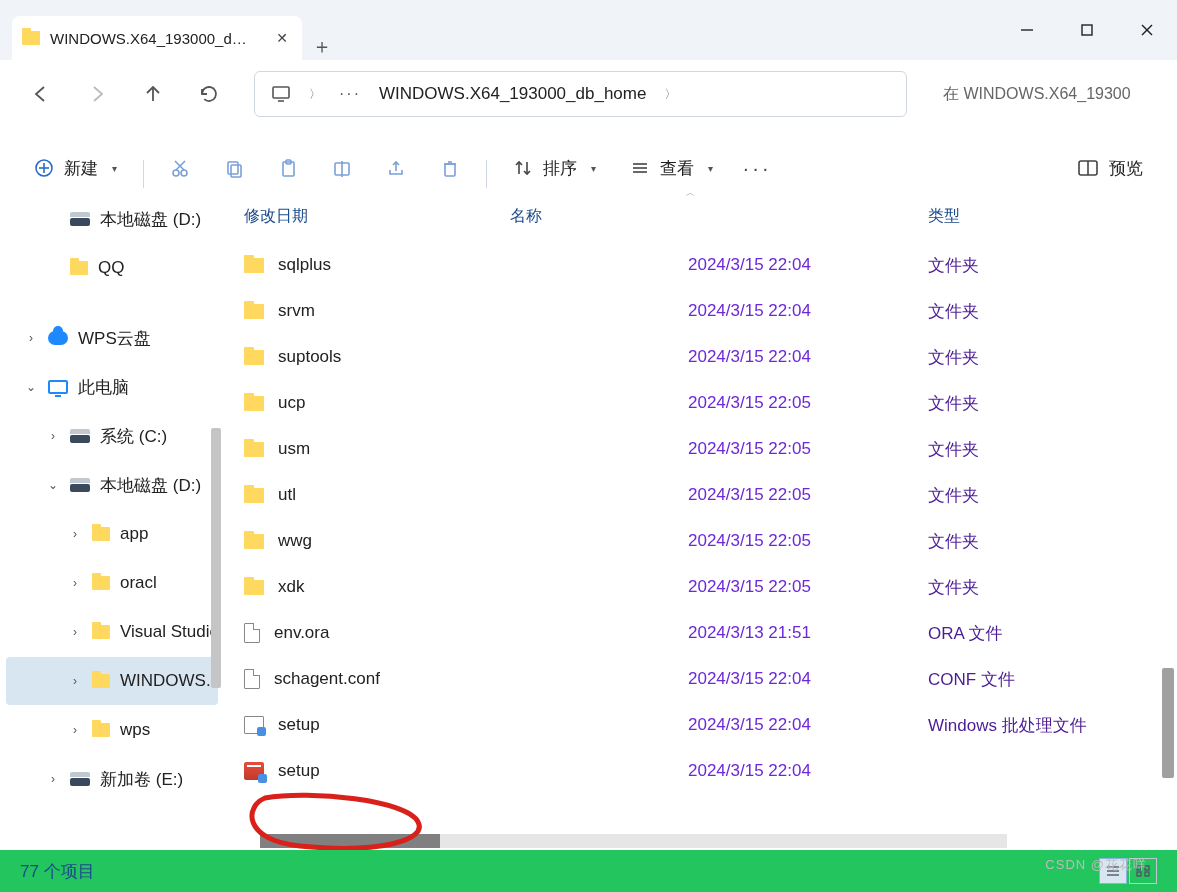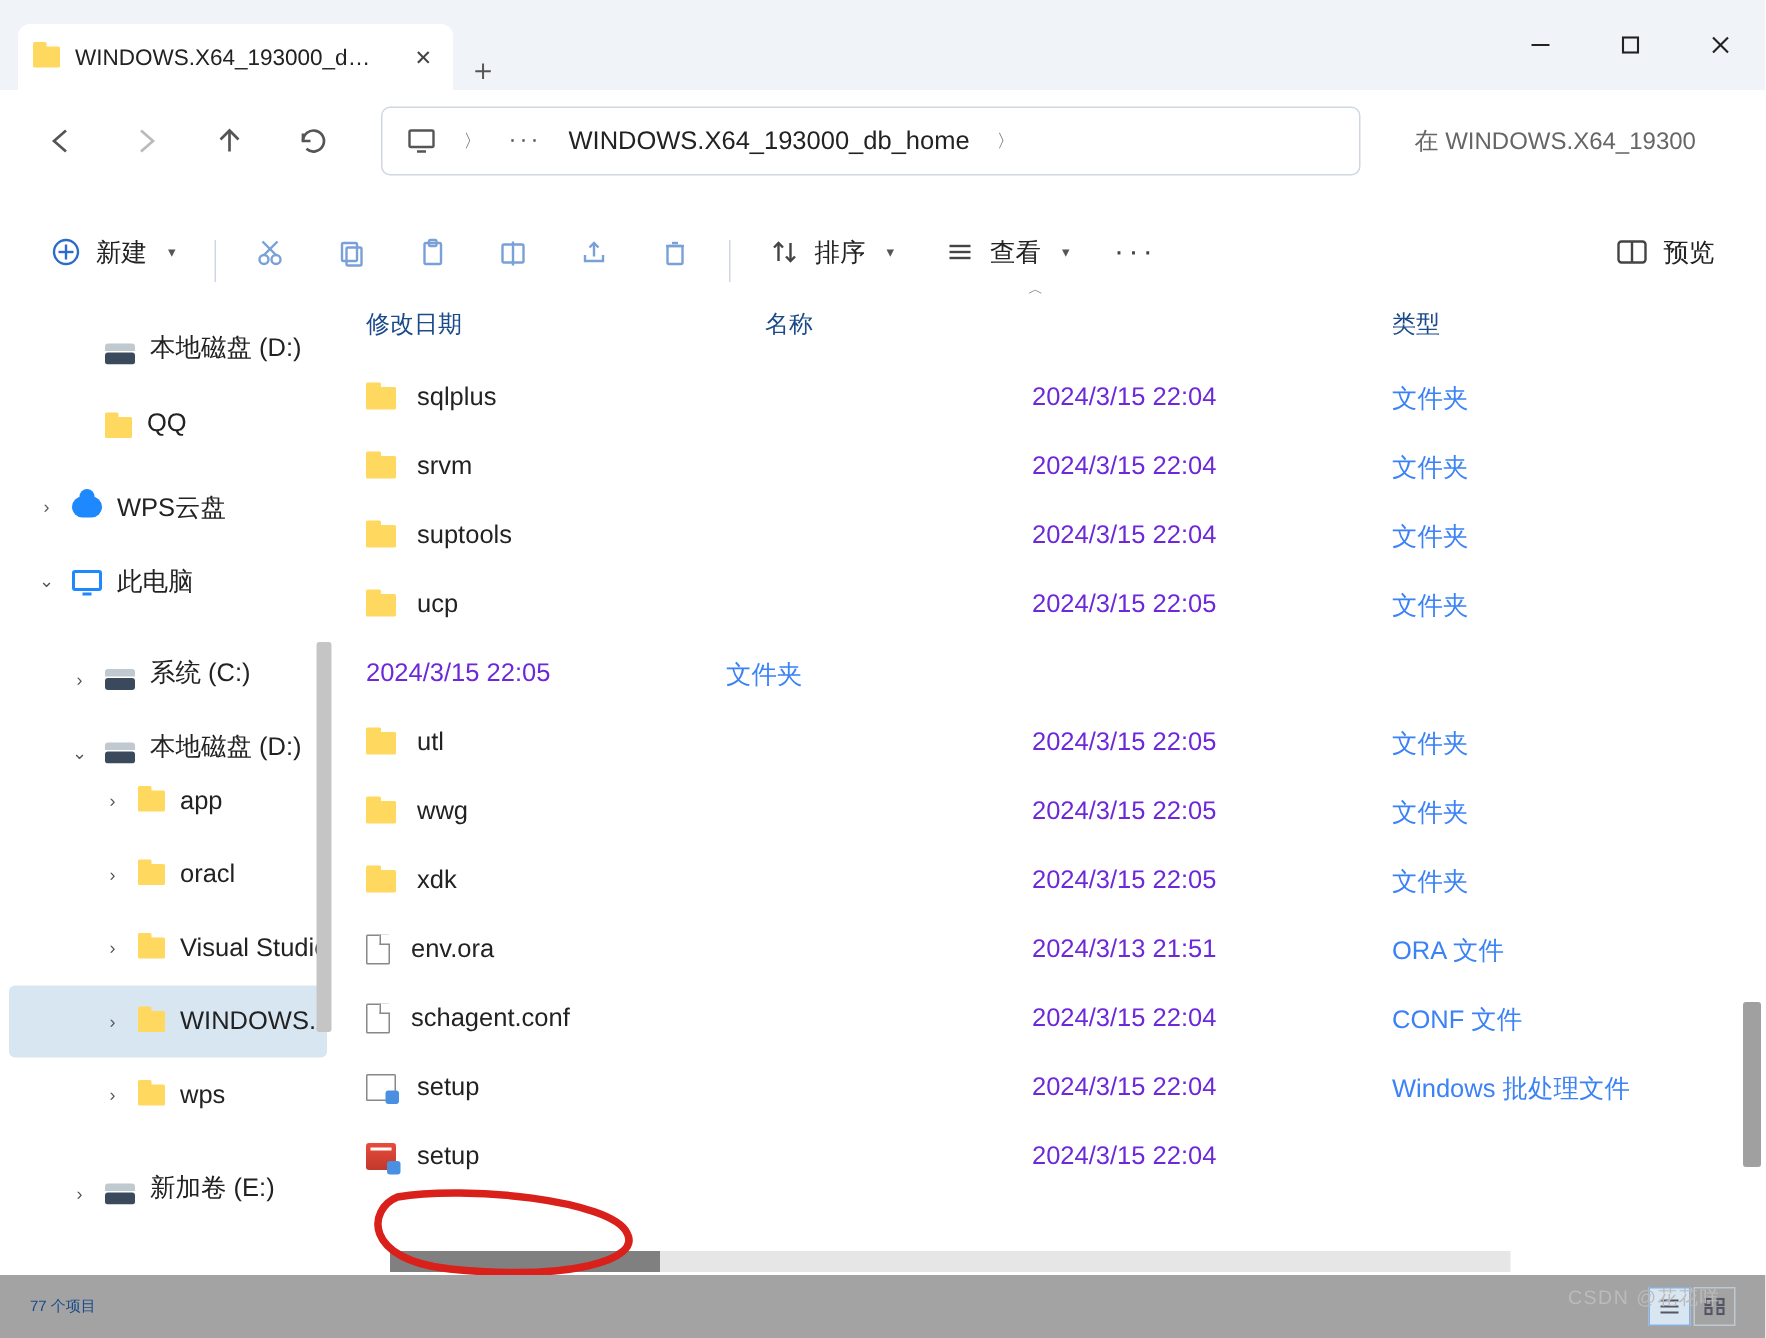--- a/index.html
+++ b/index.html
@@ -33,21 +33,21 @@
 .tbtn.icn svg { stroke: #7aa0d8; }
 .tbtn .dd { margin-left: 4px; font-size: 10px; color: #555; }
 .tsep { width: 1px; height: 28px; background: #d0d7e2; margin: 0 6px; }
 .tspacer { flex: 1; }
 
 .main { display: flex; height: calc(892px - 60px - 68px - 60px - 42px); position: relative; }
 
 .sidebar { width: 224px; overflow: hidden; padding-top: 6px; position: relative; }
 .sidebar::after { content: ""; position: absolute; top: 240px; right: 3px; width: 10px; height: 260px; background: #c5c5c5; border-radius: 2px; }
 .sitem { display: flex; align-items: center; height: 48px; padding-left: 18px; gap: 10px; font-size: 17px; color: #222; white-space: nowrap; overflow: hidden; border-radius: 4px; margin: 1px 6px; }
-.sitem.lvl1 { padding-left: 40px; align-items: flex-end; }
+.sitem.lvl1 { padding-left: 40px; }
 .sitem.lvl2 { padding-left: 62px; }
 .sitem.sel { background: #d8e6f2; }
 .sitem .exp { width: 14px; text-align: center; color: #555; font-size: 12px; flex: none; }
 .sitem .exp.none { visibility: hidden; }
 .sitem .hdd { width: 20px; height: 8px; background: #3a4a5c; border-radius: 2px; position: relative; flex: none; margin-top: 6px; }
 .sitem .hdd::before { content: ""; position: absolute; top: -6px; left: 0; right: 0; height: 5px; background: #c0c8d0; border-radius: 2px 2px 0 0; }
 .sitem .fld { width: 18px; height: 14px; background: #ffd860; border-radius: 1px; position: relative; flex: none; }
 .sitem .fld::before { content: ""; position: absolute; top: -3px; left: 0; width: 9px; height: 4px; background: #ffd860; border-radius: 1px 1px 0 0; }
 .sitem .cloud { width: 20px; height: 14px; background: #1e88ff; border-radius: 8px; position: relative; flex: none; }
 .sitem .cloud::before { content: ""; position: absolute; top: -5px; left: 5px; width: 10px; height: 10px; background: #1e88ff; border-radius: 50%; }
@@ -59,38 +59,38 @@
 .collapse-bar { position: absolute; left: 0; right: 20px; top: -2px; height: 14px; display: flex; align-items: center; justify-content: center; color: #888; font-size: 10px; }
 .headers { display: flex; align-items: center; height: 40px; padding-left: 20px; margin-top: 8px; }
 .headers .col { font-size: 16px; color: #1a4a8a; }
 .col-name { width: 444px; padding-left: 26px; }
 .col-date { width: 240px; }
 .col-type { flex: 1; }
 .rows { padding-top: 6px; }
 .row { display: flex; align-items: center; height: 46px; padding-left: 20px; font-size: 17px; color: #222; }
 .row .cell-name { width: 444px; display: flex; align-items: center; gap: 14px; }
 .row .cell-date { width: 240px; color: #6d28d9; }
-.row .cell-type { flex: 1; color: #3b82f6; }
+.row .cell-type { flex: 1; color: #4c1d95; }
 .row .fld { width: 20px; height: 15px; background: #ffd860; border-radius: 1px; position: relative; flex: none; }
 .row .fld::before { content: ""; position: absolute; top: -3px; left: 0; width: 10px; height: 4px; background: #ffd860; border-radius: 1px 1px 0 0; }
 .row .doc { width: 16px; height: 20px; border: 1.5px solid #888; border-radius: 1px; position: relative; flex: none; }
 .row .doc::before { content: ""; position: absolute; top: -1px; right: -1px; width: 6px; height: 6px; border-left: 1.5px solid #888; border-bottom: 1.5px solid #888; background: #fff; }
 .row .bat { width: 20px; height: 18px; border: 1.5px solid #888; border-radius: 1px; position: relative; flex: none; }
 .row .bat::after { content: ""; position: absolute; right: -3px; bottom: -3px; width: 9px; height: 9px; background: #4a90e2; border-radius: 2px; }
 .row .exe { width: 20px; height: 18px; background: linear-gradient(#e74c3c, #c0392b); border-radius: 2px; position: relative; flex: none; }
 .row .exe::before { content: ""; position: absolute; top: 3px; left: 3px; right: 3px; height: 2px; background: #fff; }
 .row .exe::after { content: ""; position: absolute; right: -3px; bottom: -3px; width: 9px; height: 9px; background: #4a90e2; border-radius: 2px; }
 
 .hscroll { position: absolute; left: 260px; right: 170px; bottom: 44px; height: 14px; background: #e6e6e6; }
 .hscroll .thumb { position: absolute; left: 0; top: 0; bottom: 0; width: 180px; background: #808080; }
 
 .annot { position: absolute; left: 240px; bottom: 34px; width: 200px; height: 70px; pointer-events: none; }
 .annot svg { width: 100%; height: 100%; }
 
-.status { position: absolute; left: 0; right: 0; bottom: 0; height: 42px; display: flex; align-items: center; padding: 0 20px; font-size: 10px; color: #1a4a8a; background: #a3a3a3; }
+.status { position: absolute; left: 0; right: 0; bottom: 0; height: 42px; display: flex; align-items: center; padding: 0 20px; font-size: 17px; color: #1a4a8a; background: #22c55e; }
 .status .sicons { margin-left: auto; display: flex; gap: 2px; }
 .status .sicons .sbtn { width: 28px; height: 26px; border: 1px solid #c0c8d0; display: flex; align-items: center; justify-content: center; }
 .status .sicons .sbtn.sel { background: #d8e6f2; border-color: #8ab0e0; }
 .status .sicons svg { stroke: #556; stroke-width: 1.4; fill: none; }
 
 .watermark { position: absolute; right: 30px; bottom: 18px; font-size: 13px; color: #bbb; letter-spacing: 1px; pointer-events: none; }
 </style>
 </head>
 <body>
 
@@ -338,20 +338,24 @@
         </div>
         <div class="row">
           <div class="cell-name">
             <span class="fld"></span>
             <span>ucp</span>
           </div>
           <div class="cell-date">2024/3/15 22:05</div>
           <div class="cell-type">文件夹</div>
         </div>
         <div class="row">
+          <div class="cell-name">
+            <span class="fld"></span>
+            <span>usm</span>
+          </div>
           <div class="cell-date">2024/3/15 22:05</div>
           <div class="cell-type">文件夹</div>
         </div>
         <div class="row">
           <div class="cell-name">
             <span class="fld"></span>
             <span>utl</span>
           </div>
           <div class="cell-date">2024/3/15 22:05</div>
           <div class="cell-type">文件夹</div>

